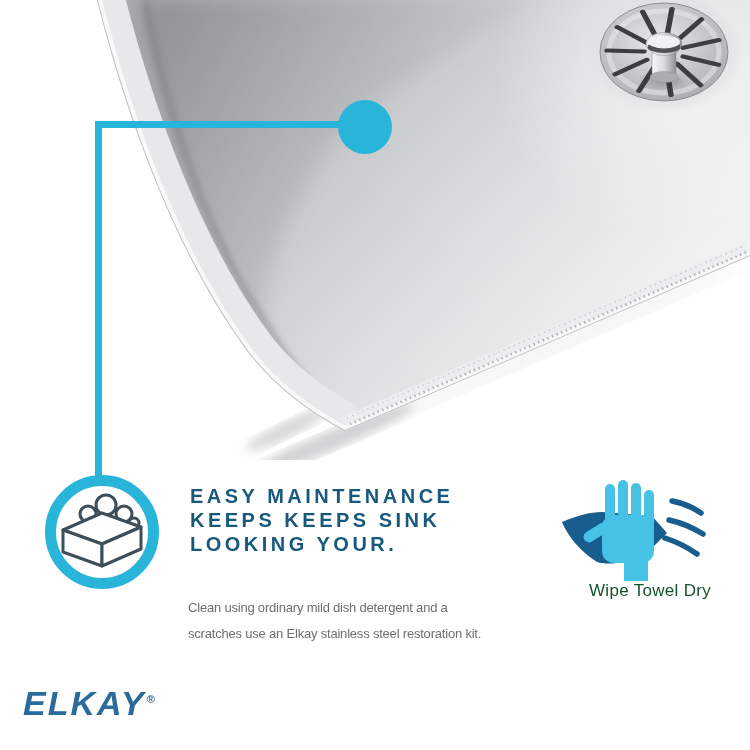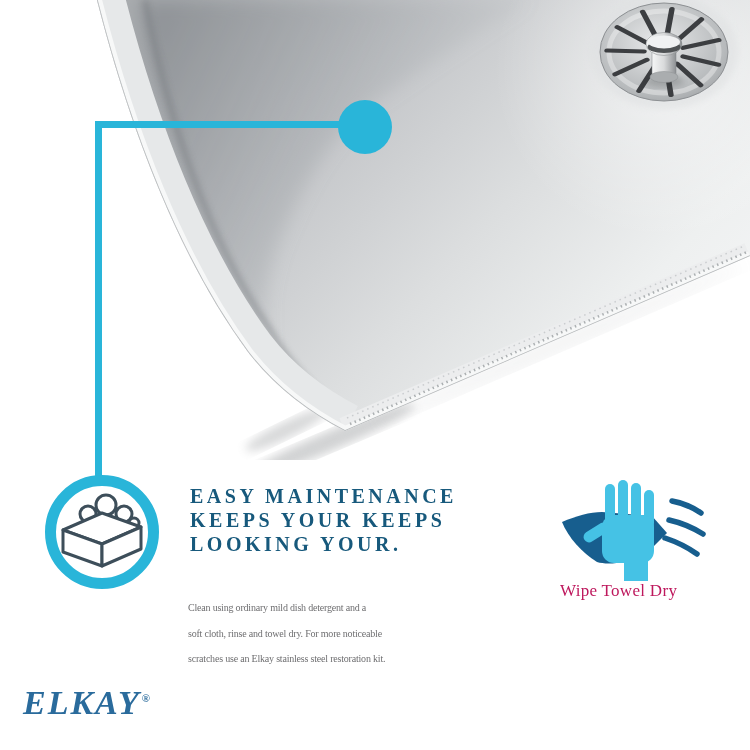--- a/index.html
+++ b/index.html
@@ -1,34 +1,34 @@
 <!DOCTYPE html>
 <html><head>
 <meta charset="utf-8">
 <style>
   html,body{margin:0;padding:0;background:#fff;}
   .stage{
     position:relative;width:750px;height:750px;background:#ffffff;overflow:hidden;
-    font-family:Liberation Serif, serif;
+    font-family:Liberation Sans, sans-serif;
   }
   .photo-svg{position:absolute;left:0;top:0;}
   
   .h-line{position:absolute;left:95px;top:121px;width:246px;height:7px;background:#29B5D9;}
   .v-line{position:absolute;left:95px;top:121px;width:7px;height:358px;background:#29B5D9;}
   .dot{position:absolute;left:338px;top:100px;width:54px;height:54px;border-radius:50%;background:#29B5D9;}
   .icon-circle{position:absolute;left:41px;top:471px;}
   
   .headline{position:absolute;left:190px;top:484px;color:#17597C;font-weight:bold;
     font-size:20px;line-height:24px;letter-spacing:3.5px;}
   .body-copy{position:absolute;left:188px;top:595px;color:#6E6E70;
-    font-size:10px;line-height:25.5px;letter-spacing:-0.2px;}
+    font-size:13px;line-height:25.5px;letter-spacing:-0.2px;}
   
   .wipe-icon{position:absolute;left:552px;top:477px;}
-  .wipe-label{position:absolute;left:560px;top:581px;width:180px;
-    color:#be185d;font-size:17px;letter-spacing:0.3px;}
+  .wipe-label{position:absolute;left:560px;top:581px;width:180px;text-align:center;
+    color:#14532d;font-size:17px;letter-spacing:0.3px;}
   
   .logo{position:absolute;left:23px;top:684px;color:#2A6B9C;font-weight:bold;
     font-style:italic;font-size:34px;letter-spacing:2px;white-space:nowrap;}
   .logo sup{font-size:11px;font-style:normal;margin-left:1px;}
 </style>
 </head>
 <body>
 
 <div class="stage">
 
@@ -139,27 +139,26 @@
       <circle cx="93" cy="52" r="5"></circle>
       <circle cx="65" cy="34" r="10"></circle>
       <path d="M22,59 L61,42 L100,56 L61,73 Z"></path>
       <path d="M22,59 L22,81 L61,95 L61,73 Z"></path>
       <path d="M61,73 L100,56 L100,78 L61,95 Z"></path>
     </g>
   </svg>
 
   <div class="headline">
     <div>EASY MAINTENANCE</div>
-    <div>KEEPS YOUR KEEPS</div>
+    <div>KEEPS KEEPS SINK</div>
     <div>LOOKING YOUR.</div>
   </div>
 
   <div class="body-copy">
     <div>Clean using ordinary mild dish detergent and a</div>
-    <div>soft cloth, rinse and towel dry. For more noticeable</div>
     <div>scratches use an Elkay stainless steel restoration kit.</div>
   </div>
 
   <svg class="wipe-icon" width="164" height="106" viewBox="0 0 164 106">
     <path d="M10,45 C24,39 38,35 50,35 L100,39 L115,56 L93,78 C72,87 55,88 45,85 C30,76 16,60 10,45 Z" fill="#175E8E"></path>
     <g fill="#45C2E5">
       <rect x="53" y="7" width="10" height="42" rx="5"></rect>
       <rect x="66" y="3" width="10" height="46" rx="5"></rect>
       <rect x="79" y="6" width="10" height="43" rx="5"></rect>
       <rect x="92" y="13" width="10" height="38" rx="5"></rect>

